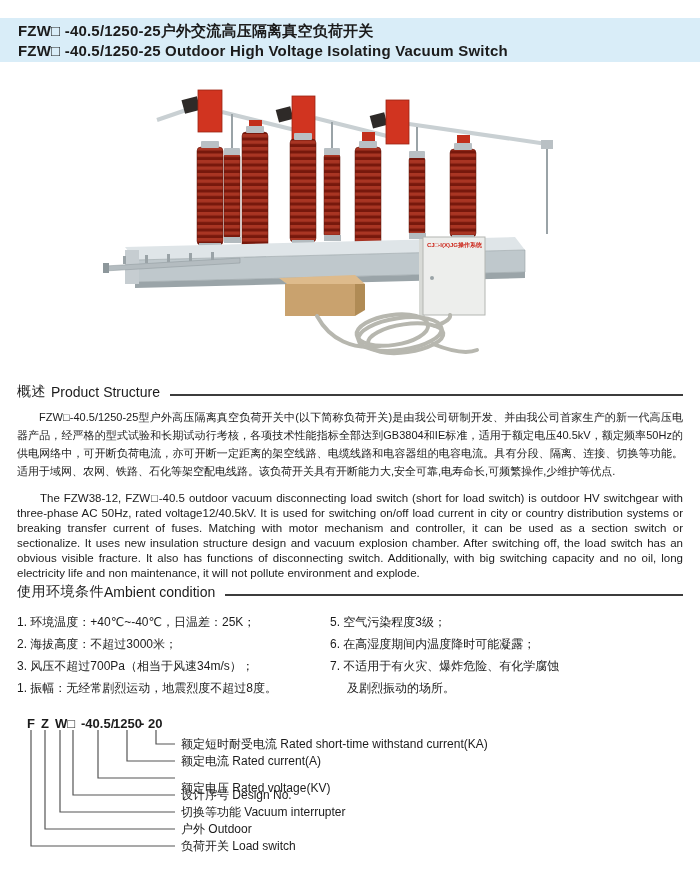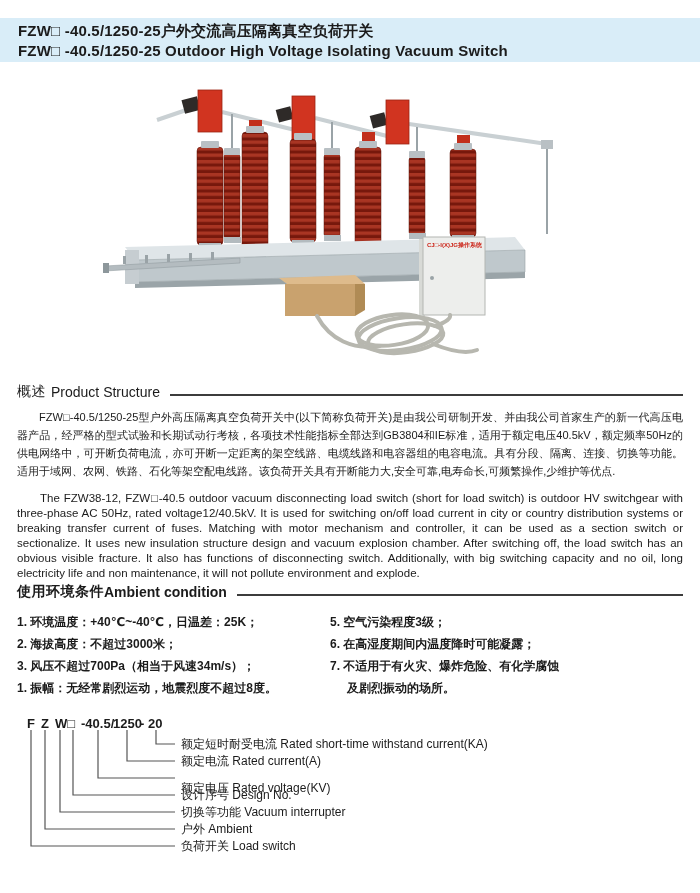--- a/index.html
+++ b/index.html
@@ -21,21 +21,21 @@
   .sec-head .en{margin-left:5px;}
   .sec-head .rule{flex:1;border-bottom:2px solid #3c3c3c;margin-left:10px;transform:translateY(3px);}
   #overview{top:383px;height:200px;overflow:hidden;}
   #overview .para-zh{
     margin-top:7px;font-size:11px;line-height:18px;text-align:justify;
     text-indent:2em;letter-spacing:0;
   }
   #overview .para-en{
     margin-top:3px;font-size:11.5px;line-height:15px;text-align:justify;text-indent:2em;
   }
-  #ambient{top:583px;height:122px;font-weight:bold;}
+  #ambient{top:583px;height:122px;}
   .amb-cols{position:relative;margin-top:10px;font-size:12px;}
   .amb-col{position:absolute;top:0;}
   .amb-col.left{left:0;}
   .amb-col.right{left:313px;}
   .amb-col div{line-height:22px;white-space:nowrap;}
   .amb-col div.indent{padding-left:17px;}
   #model{top:708px;height:180px;}
   .model-diagram{position:relative;margin-top:8px;height:150px;}
   .mc{position:absolute;top:0;font-weight:bold;font-size:13px;}
   .model-diagram svg.lines{position:absolute;left:0;top:14px;}
@@ -219,16 +219,16 @@
         <polyline points="28,0 28,99 158,99"></polyline>
         <polyline points="14,0 14,116 158,116"></polyline>
       </g>
     </svg>
 
     <span class="mlabel" style="top:20px">额定短时耐受电流 Rated short-time withstand current(KA)</span>
     <span class="mlabel" style="top:37px">额定电流 Rated current(A)</span>
     <span class="mlabel" style="top:64px">额定电压 Rated voltage(KV)</span>
     <span class="mlabel" style="top:71px">设计序号 Design No.</span>
     <span class="mlabel" style="top:88px">切换等功能 Vacuum interrupter</span>
-    <span class="mlabel" style="top:105px">户外 Ambient</span>
+    <span class="mlabel" style="top:105px">户外 Outdoor</span>
     <span class="mlabel" style="top:122px">负荷开关 Load switch</span>
   </div>
 </section>
 
 </body></html>

